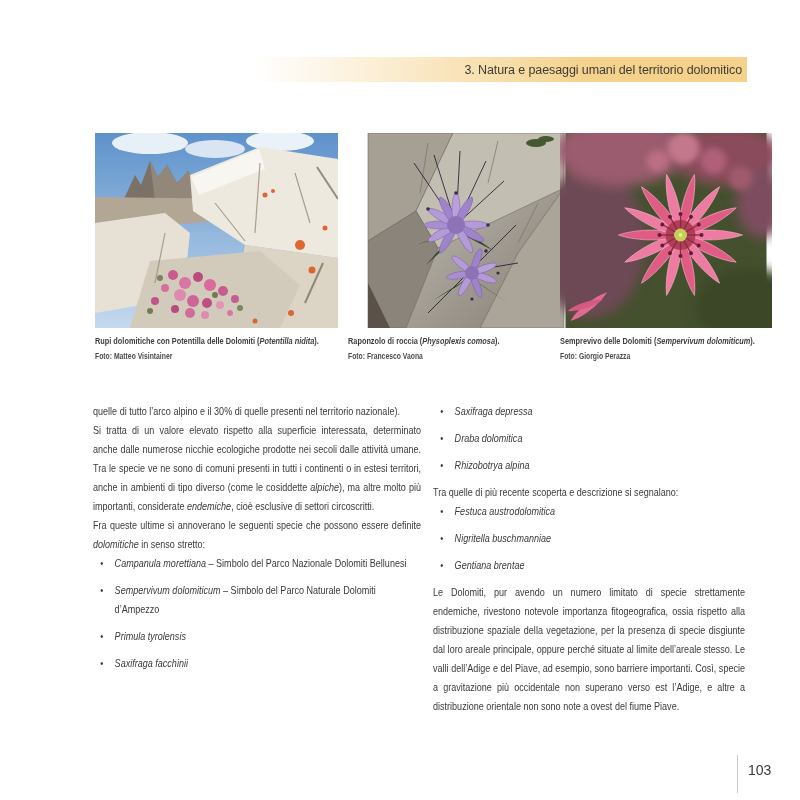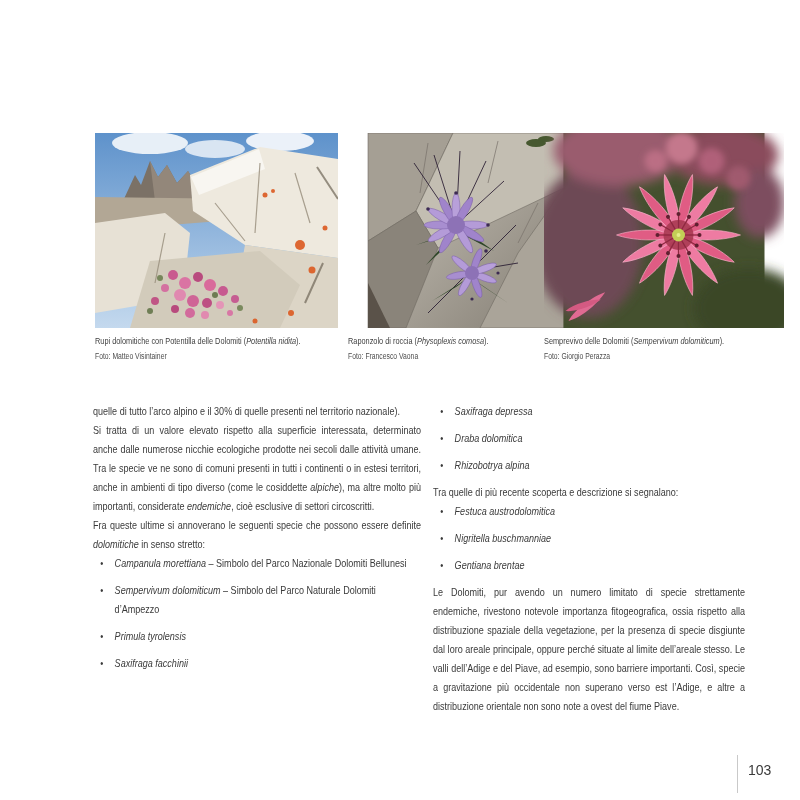--- a/index.html
+++ b/index.html
@@ -5,22 +5,22 @@
   html,body{margin:0;padding:0;background:#ffffff;}
   body{width:800px;height:800px;position:relative;overflow:hidden;
        font-family:"Liberation Sans",sans-serif;color:#3a3a3a;}
   .page{position:absolute;inset:0;background:#fff;}
 
   .header-bar{position:absolute;top:57px;left:255px;right:53px;height:25px;
     background:linear-gradient(90deg, rgba(244,210,140,0) 0%, rgba(244,210,140,.45) 30%, #f4d28c 68%);
     display:flex;align-items:center;justify-content:flex-end;padding-right:5px;box-sizing:border-box;}
   .header-bar span{font-size:12.5px;color:#403c35;letter-spacing:-.1px;}
 
-  figure.fig{position:absolute;top:133px;margin:0;}
-  .fig1{left:95px;width:243px}.fig2{left:348px;width:236px}.fig3{left:544px;width:240px}
+  figure.fig{position:absolute;top:133px;margin:0;font-weight:bold;}
+  .fig1{left:95px;width:243px}.fig2{left:348px;width:236px}.fig3{left:560px;width:212px}
   .fig svg{display:block;width:100%;height:195px;}
   .cap{margin-top:7px;font-size:9.2px;line-height:12px;color:#3e3e3e;
        width:125%;transform:scaleX(.8);transform-origin:0 0;}
   .credit{margin-top:3px;font-size:8.5px;color:#4c4c4c;}
 
   .col{position:absolute;top:402px;font-size:11.3px;line-height:19px;
        transform:scaleX(.8);transform-origin:0 0;}
   .col-left{left:93px;width:410px;}
   .col-right{left:433px;width:390px;}
   p.just{text-align:justify;margin:0;}
@@ -34,20 +34,23 @@
   i{font-style:italic;}
 
   .footer-rule{position:absolute;left:737px;top:755px;width:1px;height:38px;background:#c9c9c9;}
   .pagenum{position:absolute;left:748px;top:762px;font-size:14px;color:#3a3a3a;}
 </style>
 </head>
 <body>
 
 <div class="page">
 
+  <div class="header-bar">
+    <span>3. Natura e paesaggi umani del territorio dolomitico</span>
+  </div>
 
   <figure class="fig fig1">
     <svg viewBox="0 0 243 195" aria-hidden="true">
       <defs>
         <linearGradient id="sky1" x1="0" y1="0" x2="0" y2="1">
           <stop offset="0" stop-color="#5e92cb"></stop>
             <stop offset="1" stop-color="#c4d9ee"></stop>
         </linearGradient>
       </defs>
       <rect width="243" height="195" fill="url(#sky1)"></rect>

